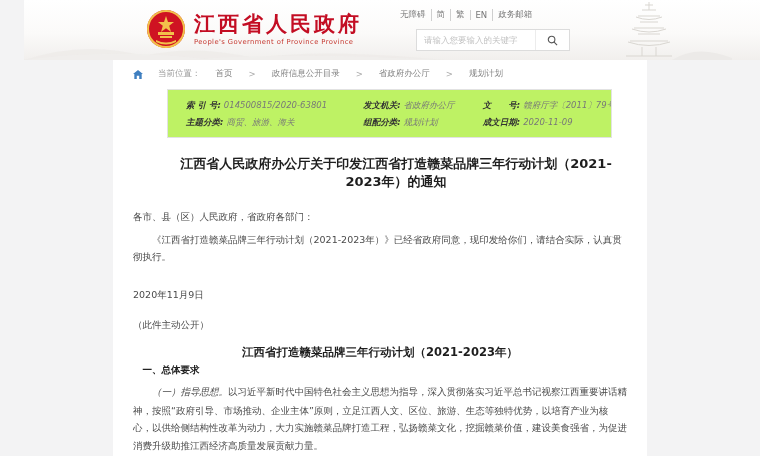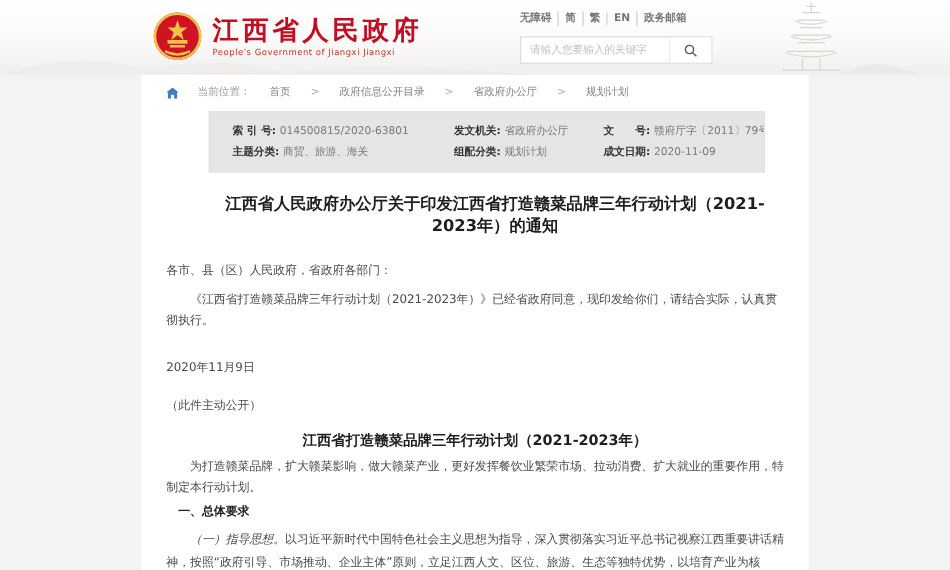--- a/index.html
+++ b/index.html
@@ -1,55 +1,56 @@
 <!DOCTYPE html>
 <html><head>
 <meta charset="utf-8">
 <style>
   * { margin:0; padding:0; box-sizing:border-box; }
   html,body { background:#e9e9ea; }
   .page {
     position:relative; width:760px; height:456px; overflow:hidden;
     background:#f3f3f4; font-family:"DejaVu Sans","Liberation Sans",sans-serif;
     margin:0 auto;
+    padding-left:24px;
   }
   
   .site-header {
     position:relative; height:60px; width:100%;
     background:linear-gradient(180deg,#ffffff 0%,#fbfaf9 55%,#f1efed 100%);
     z-index:2;
   }
   .deco { position:absolute; pointer-events:none; }
   .deco-mountains-left { left:0; bottom:0; }
   .deco-pavilion { right:28px; top:0; }
   .logo { position:absolute; left:122px; top:9px; display:flex; align-items:center; gap:8px; }
   .emblem { width:40px; height:40px; flex:0 0 auto; }
   .site-name { color:#c30d23; font-size:21px; font-weight:bold; letter-spacing:3px; line-height:1.15; white-space:nowrap; }
   .site-name-en { color:#c5372f; font-size:6.8px; letter-spacing:0.4px; margin-top:2px; white-space:nowrap; }
   .header-right { position:absolute; right:190px; top:9px; width:175px; }
-  .top-links { display:flex; justify-content:center; align-items:center; font-size:8.5px; color:#777;font-weight:bold; }
+  .top-links { display:flex; justify-content:flex-start; align-items:center; font-size:8.5px; color:#777; }
   .top-links a { color:#777; text-decoration:none; padding:0 5px; border-left:1px solid #cfcfcf; white-space:nowrap; cursor:pointer; }
   .top-links a:first-child { border-left:none; }
   .search-box { margin-top:8px; height:22px; border:1px solid #dcdcdc; background:#fff; display:flex; align-items:stretch;margin-left:21px; }
   .search-box input { flex:1; min-width:0; border:none; outline:none; font-size:8.5px; padding:0 7px; color:#333; font-family:inherit; background:transparent; }
   .search-box input::placeholder { color:#c2c2c2; }
   .search-btn { width:34px; background:#fff; border:none; border-left:1px solid #ececec; display:flex; align-items:center; justify-content:center; cursor:pointer; }
   
   .content-col {
     position:absolute; left:113px; top:58px; width:534px; height:398px;
     background:#ffffff; padding:0 20px;
   }
   
   .breadcrumb { display:flex; align-items:center; gap:15px; padding-top:10px; font-size:8.5px; color:#9a9a9a; white-space:nowrap; }
   .breadcrumb a { color:#848484; text-decoration:none; cursor:pointer; }
   .crumb-sep { color:#aaa; margin:0 1px; }
   
   .meta-table {
-    margin:9px 15px 0 34px; border:1px solid #e2e2e2; background:#e5e5e5;
-    display:grid; grid-template-columns:40% 27% 33%; padding:7px 0 6px;
+    margin:9px 15px 0 34px; border:1px solid #e2e2e2; background:#bef264;
+    display:grid; grid-template-columns:40% 27% 33%; padding:7px 0 6px;font-style:italic;
   }
   .meta-cell { display:flex; align-items:baseline; font-size:8.5px; line-height:17px; padding-left:18px; white-space:nowrap; overflow:hidden; }
   .meta-label { font-weight:bold; color:#333; }
   .meta-value { color:#787878; margin-left:3px; }
   
   .doc { color:#4a4a4a; }
   .doc-title { font-size:13px; font-weight:bold; color:#1e1e1e; text-align:center; margin-top:17px; line-height:1.4;margin-left:32px; }
   .doc p { font-size:9.5px; line-height:17.5px; word-break:break-all; }
   .salutation { margin-top:17px; }
   .indent { text-indent:2em; }
@@ -87,21 +88,21 @@
       <svg class="emblem" viewBox="0 0 40 40">
         <circle cx="20" cy="20" r="19" fill="#cf1322"></circle>
         <circle cx="20" cy="20" r="18" fill="none" stroke="#f2c14b" stroke-width="2"></circle>
         <path d="M20 7 L22 13 L28 13 L23.2 16.8 L25 23 L20 19.2 L15 23 L16.8 16.8 L12 13 L18 13 Z" fill="#f2c14b"></path>
         <rect x="12" y="23" width="16" height="3" fill="#f2c14b"></rect>
         <rect x="14" y="27" width="12" height="2" fill="#f2c14b"></rect>
         <path d="M10 31 Q20 36 30 31 L30 33 Q20 38 10 33 Z" fill="#f2c14b"></path>
       </svg>
       <div>
         <div class="site-name">江西省人民政府</div>
-        <div class="site-name-en">People's Government of Jiangxi Jiangxi</div>
+        <div class="site-name-en">People's Government of Province Province</div>
       </div>
     </div>
 
     <div class="header-right">
       <div class="top-links">
         <a>无障碍</a>
         <a>简</a>
         <a>繁</a>
         <a>EN</a>
         <a>政务邮箱</a>
@@ -167,21 +168,20 @@
       <p class="salutation">各市、县（区）人民政府，省政府各部门：</p>
 
       <p class="indent mt6">《江西省打造赣菜品牌三年行动计划（2021-2023年）》已经省政府同意，现印发给你们，请结合实际，认真贯彻执行。</p>
 
       <p class="align-right">2020年11月9日</p>
 
       <p class="note">（此件主动公开）</p>
 
       <h2 class="doc-subtitle">江西省打造赣菜品牌三年行动计划（2021-2023年）</h2>
 
-      <p class="indent mt6">为打造赣菜品牌，扩大赣菜影响，做大赣菜产业，更好发挥餐饮业繁荣市场、拉动消费、扩大就业的重要作用，特制定本行动计划。</p>
 
       <p class="sec-heading">一、总体要求</p>
 
       <p class="indent mt6"><span class="lead">（一）指导思想。</span><span>以习近平新时代中国特色社会主义思想为指导，深入贯彻落实习近平总书记视察江西重要讲话精神，按照“政府引导、市场推动、企业主体”原则，立足江西人文、区位、旅游、生态等独特优势，以培育产业为核心，以供给侧结构性改革为动力，大力实施赣菜品牌打造工程，弘扬赣菜文化，挖掘赣菜价值，建设美食强省，为促进消费升级助推江西经济高质量发展贡献力量。</span></p>
 
     </article>
 
   </div>
 </div>
 

